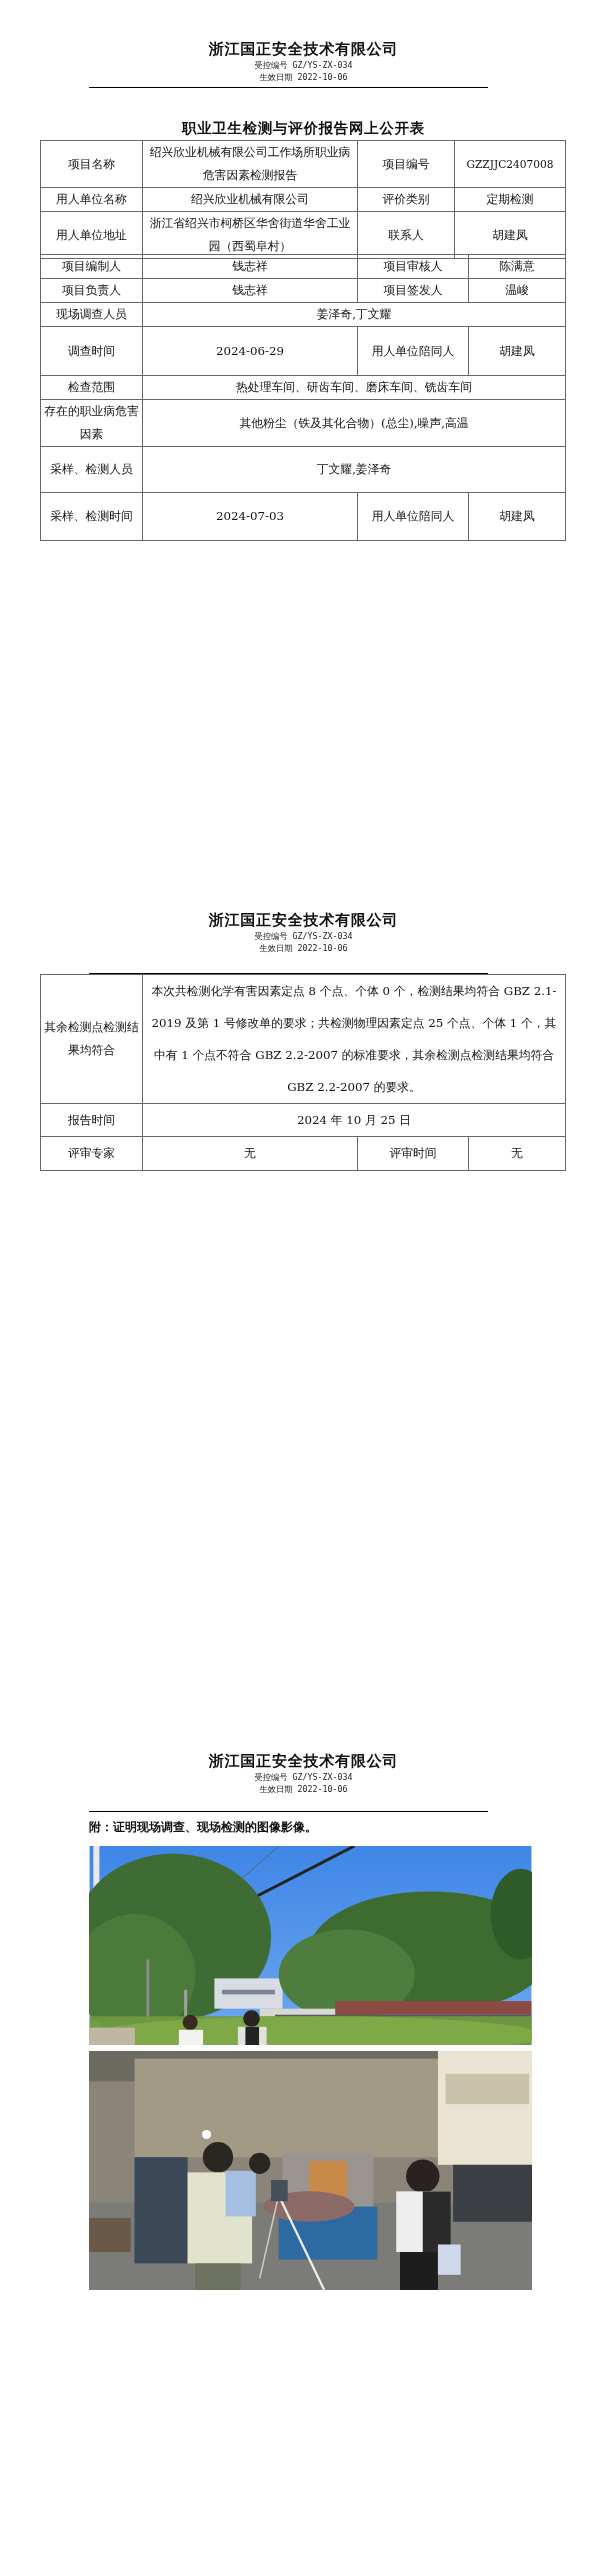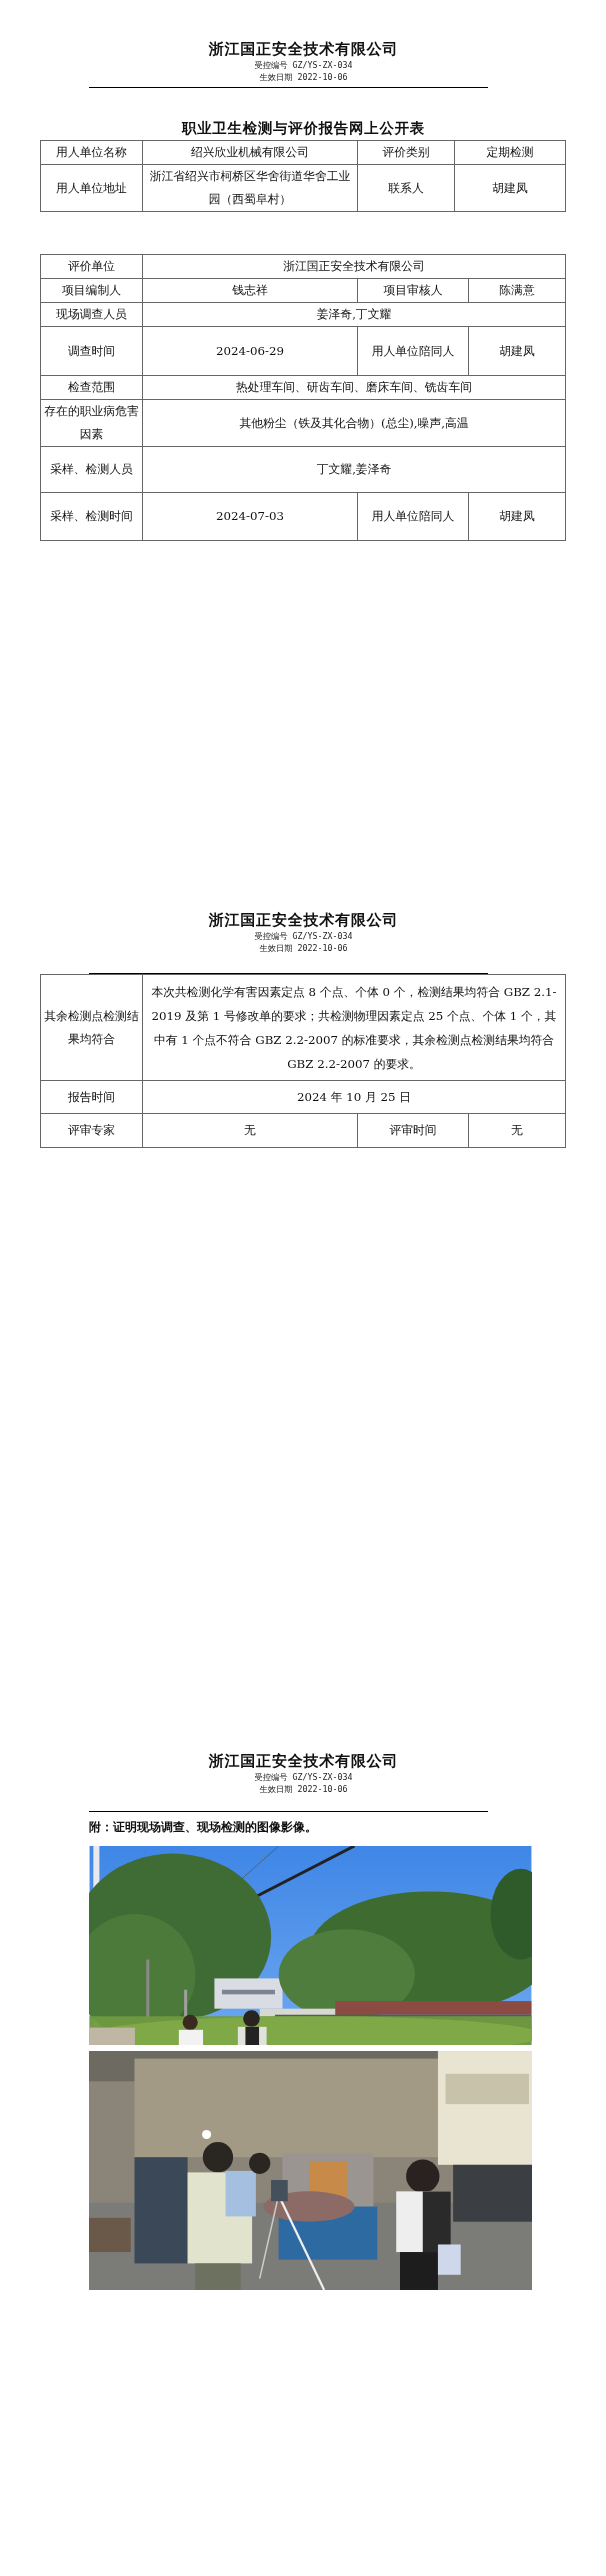--- a/index.html
+++ b/index.html
@@ -32,20 +32,26 @@
   <div class="doc-title" style="top:108px;margin-top:11px;">职业卫生检测与评价报告网上公开表</div>
 
   <table class="grid" style="left:40px;top:140px;width:526px;">
     <colgroup>
         <col style="width:102px">
         <col style="width:215px">
         <col style="width:97px">
         <col style="width:111px">
       </colgroup>
     <tbody>
+        <tr style="height:46px;">
+      <td class="lbl">项目名称</td>
+      <td>绍兴欣业机械有限公司工作场所职业病危害因素检测报告</td>
+      <td class="lbl">项目编号</td>
+      <td style="font-family:'DejaVu Serif','Liberation Serif',serif;font-size:10.6px;">GZZJJC2407008</td>
+    </tr>
     <tr style="height:23px;">
       <td class="lbl">用人单位名称</td>
       <td>绍兴欣业机械有限公司</td>
       <td class="lbl">评价类别</td>
       <td>定期检测</td>
     </tr>
     <tr style="height:46px;">
       <td class="lbl">用人单位地址</td>
       <td>浙江省绍兴市柯桥区华舍街道华舍工业园（西蜀阜村）</td>
       <td class="lbl">联系人</td>
@@ -55,29 +61,31 @@
     </table>
 
   <table class="grid" style="left:40px;top:254px;width:526px;">
     <colgroup>
         <col style="width:102px">
         <col style="width:215px">
         <col style="width:111px">
         <col style="width:97px">
       </colgroup>
     <tbody>
-        <tr style="height:24px;">
-      <td class="lbl">评价单位</td>
-      <td colspan="3">浙江国正安全技术有限公司</td>
-    </tr>
     <tr style="height:23.5px;">
       <td class="lbl">项目编制人</td>
       <td>钱志祥</td>
       <td class="lbl">项目审核人</td>
       <td>陈满意</td>
+    </tr>
+    <tr style="height:23px;">
+      <td class="lbl">项目负责人</td>
+      <td>钱志祥</td>
+      <td class="lbl">项目签发人</td>
+      <td>温峻</td>
     </tr>
     <tr style="height:23.5px;">
       <td class="lbl">现场调查人员</td>
       <td colspan="3">姜泽奇,丁文耀</td>
     </tr>
     <tr style="height:49px;">
       <td class="lbl">调查时间</td>
       <td>2024-06-29</td>
       <td class="lbl">用人单位陪同人</td>
       <td>胡建凤</td>
@@ -115,21 +123,21 @@
   <table class="grid" style="left:40px;top:117px;width:526px;">
     <colgroup>
         <col style="width:102px">
         <col style="width:215px">
         <col style="width:111px">
         <col style="width:97px">
       </colgroup>
     <tbody>
         <tr style="height:106px;">
       <td class="lbl">其余检测点检测结果均符合</td>
-      <td colspan="3" class="left" style="line-height:24px;">本次共检测化学有害因素定点 8 个点、个体 0 个，检测结果均符合 GBZ 2.1-2019 及第 1 号修改单的要求；共检测物理因素定点 25 个点、个体 1 个，其中有 1 个点不符合 GBZ 2.2-2007 的标准要求，其余检测点检测结果均符合 GBZ 2.2-2007 的要求。</td>
+      <td colspan="3" class="left" style="line-height:32px;">本次共检测化学有害因素定点 8 个点、个体 0 个，检测结果均符合 GBZ 2.1-2019 及第 1 号修改单的要求；共检测物理因素定点 25 个点、个体 1 个，其中有 1 个点不符合 GBZ 2.2-2007 的标准要求，其余检测点检测结果均符合 GBZ 2.2-2007 的要求。</td>
     </tr>
     <tr style="height:33px;">
       <td class="lbl">报告时间</td>
       <td colspan="3">2024 年 10 月 25 日</td>
     </tr>
     <tr style="height:34px;">
       <td class="lbl">评审专家</td>
       <td>无</td>
       <td class="lbl">评审时间</td>
       <td>无</td>

